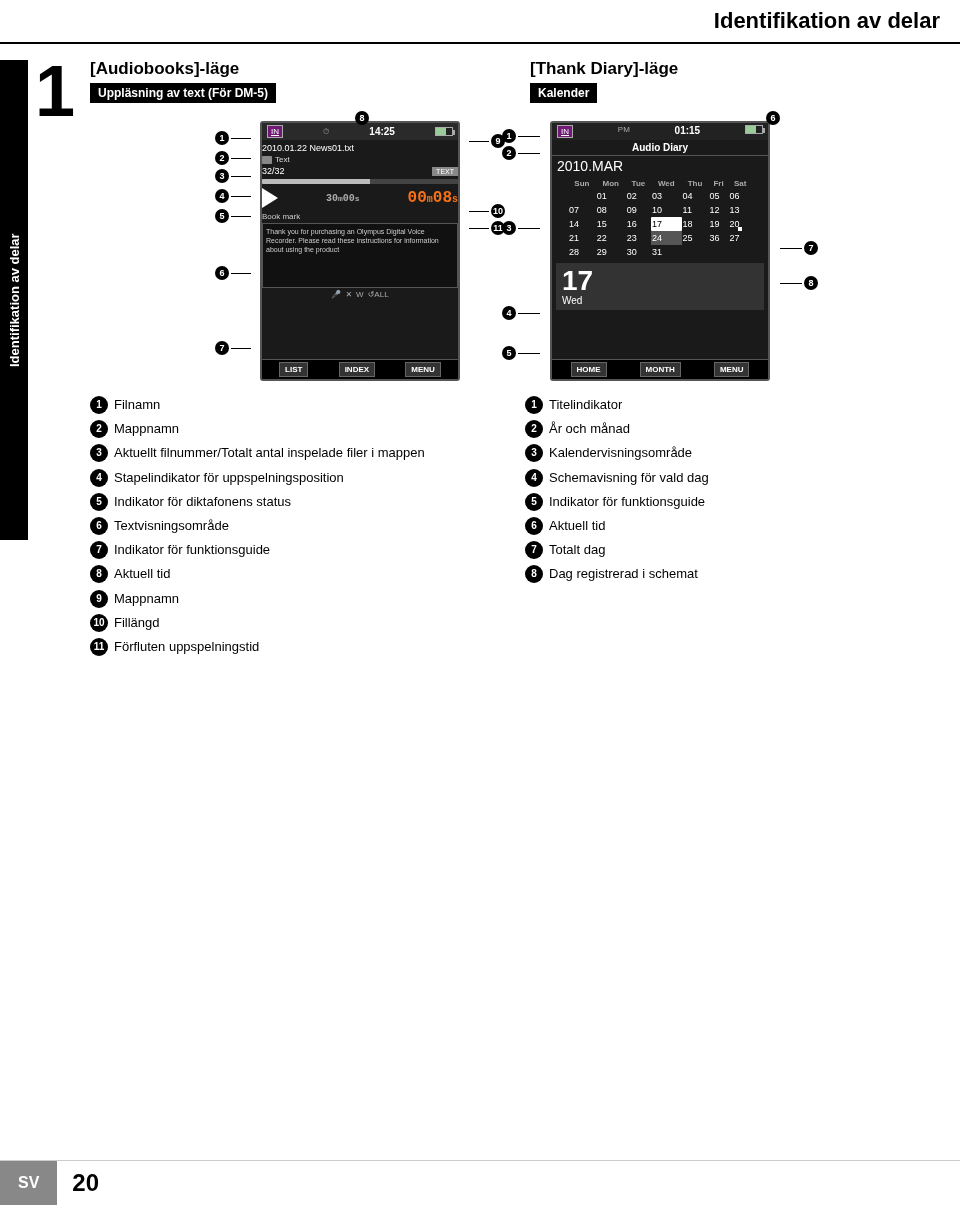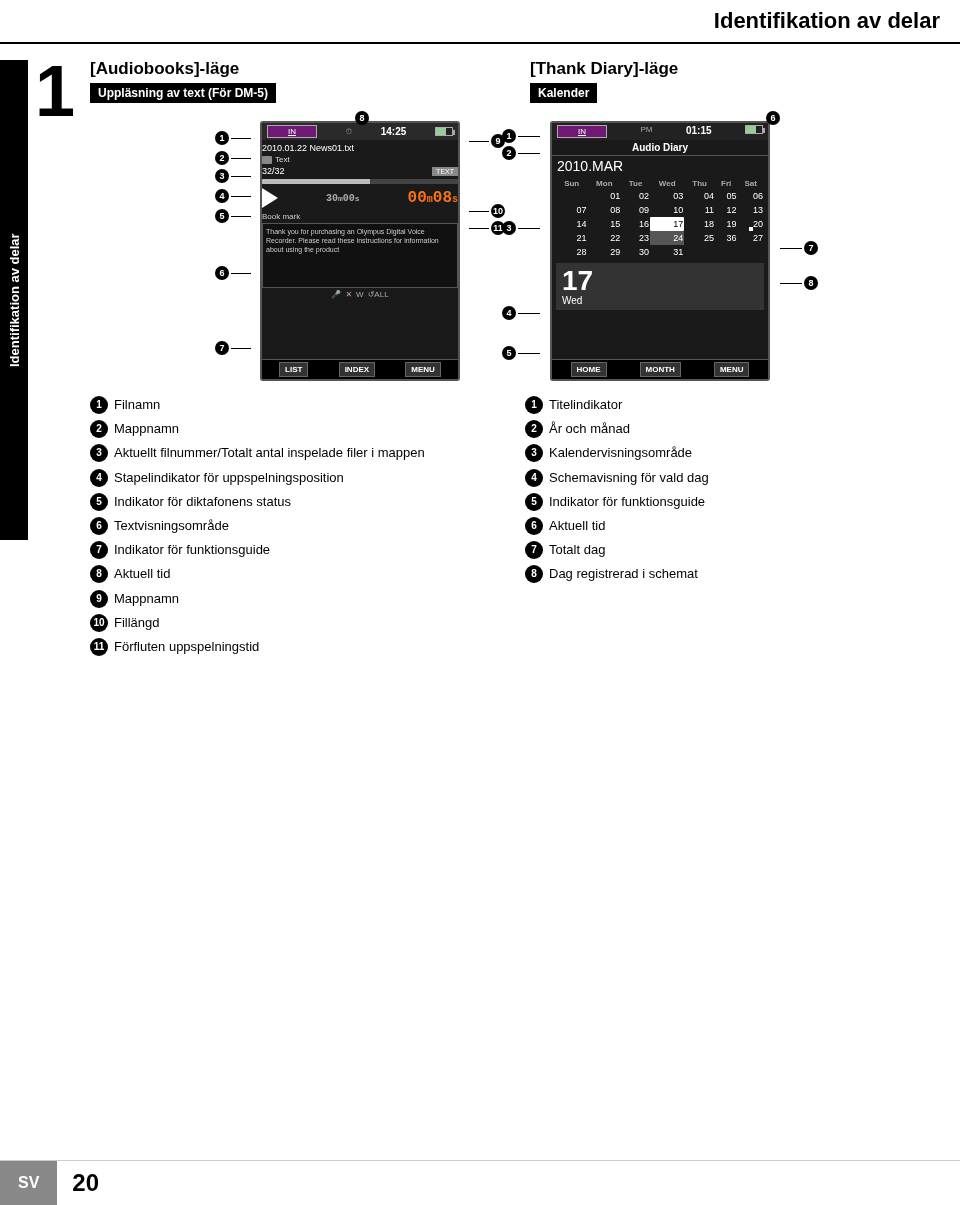--- a/index.html
+++ b/index.html
@@ -96,21 +96,21 @@
       display: flex;
       justify-content: space-between;
       align-items: center;
       padding: 2px 5px;
       color: #fff;
       font-size: 9px;
     }
     .screen-in-badge {
       background: #701a75;
       color: #fff;
-      padding: 1px 20px;
+      padding: 1px 3px;
       font-size: 8px;
       border: 1px solid #aaa;
       text-decoration: underline;
     }
     .screen-time {
       color: #fff;
       font-size: 10px;
       font-weight: bold;
     }
     .screen-content {
@@ -246,36 +246,36 @@
       font-weight: bold;
       padding: 2px;
       border-bottom: 1px solid #555;
     }
     .cal-month-label {
       color: #fff;
       font-size: 14px;
       padding: 2px 5px;
     }
     .cal-grid {
-      padding: 2px 4px;
+      padding: 2px 16px;
     }
     .cal-grid table {
       width: 100%;
       border-collapse: collapse;
       font-size: 9px;
       color: #fff;
     }
     .cal-grid th {
       text-align: center;
       font-size: 8px;
       color: #aaa;
       padding: 1px;
     }
     .cal-grid td {
-      text-align: right;
+      text-align: left;
       padding: 2px 1px;
       font-size: 9px;
     }
     .cal-today {
       background: #fff;
       color: #000;
       border-radius: 1px;
     }
     .cal-selected-day {
       background: #555;

